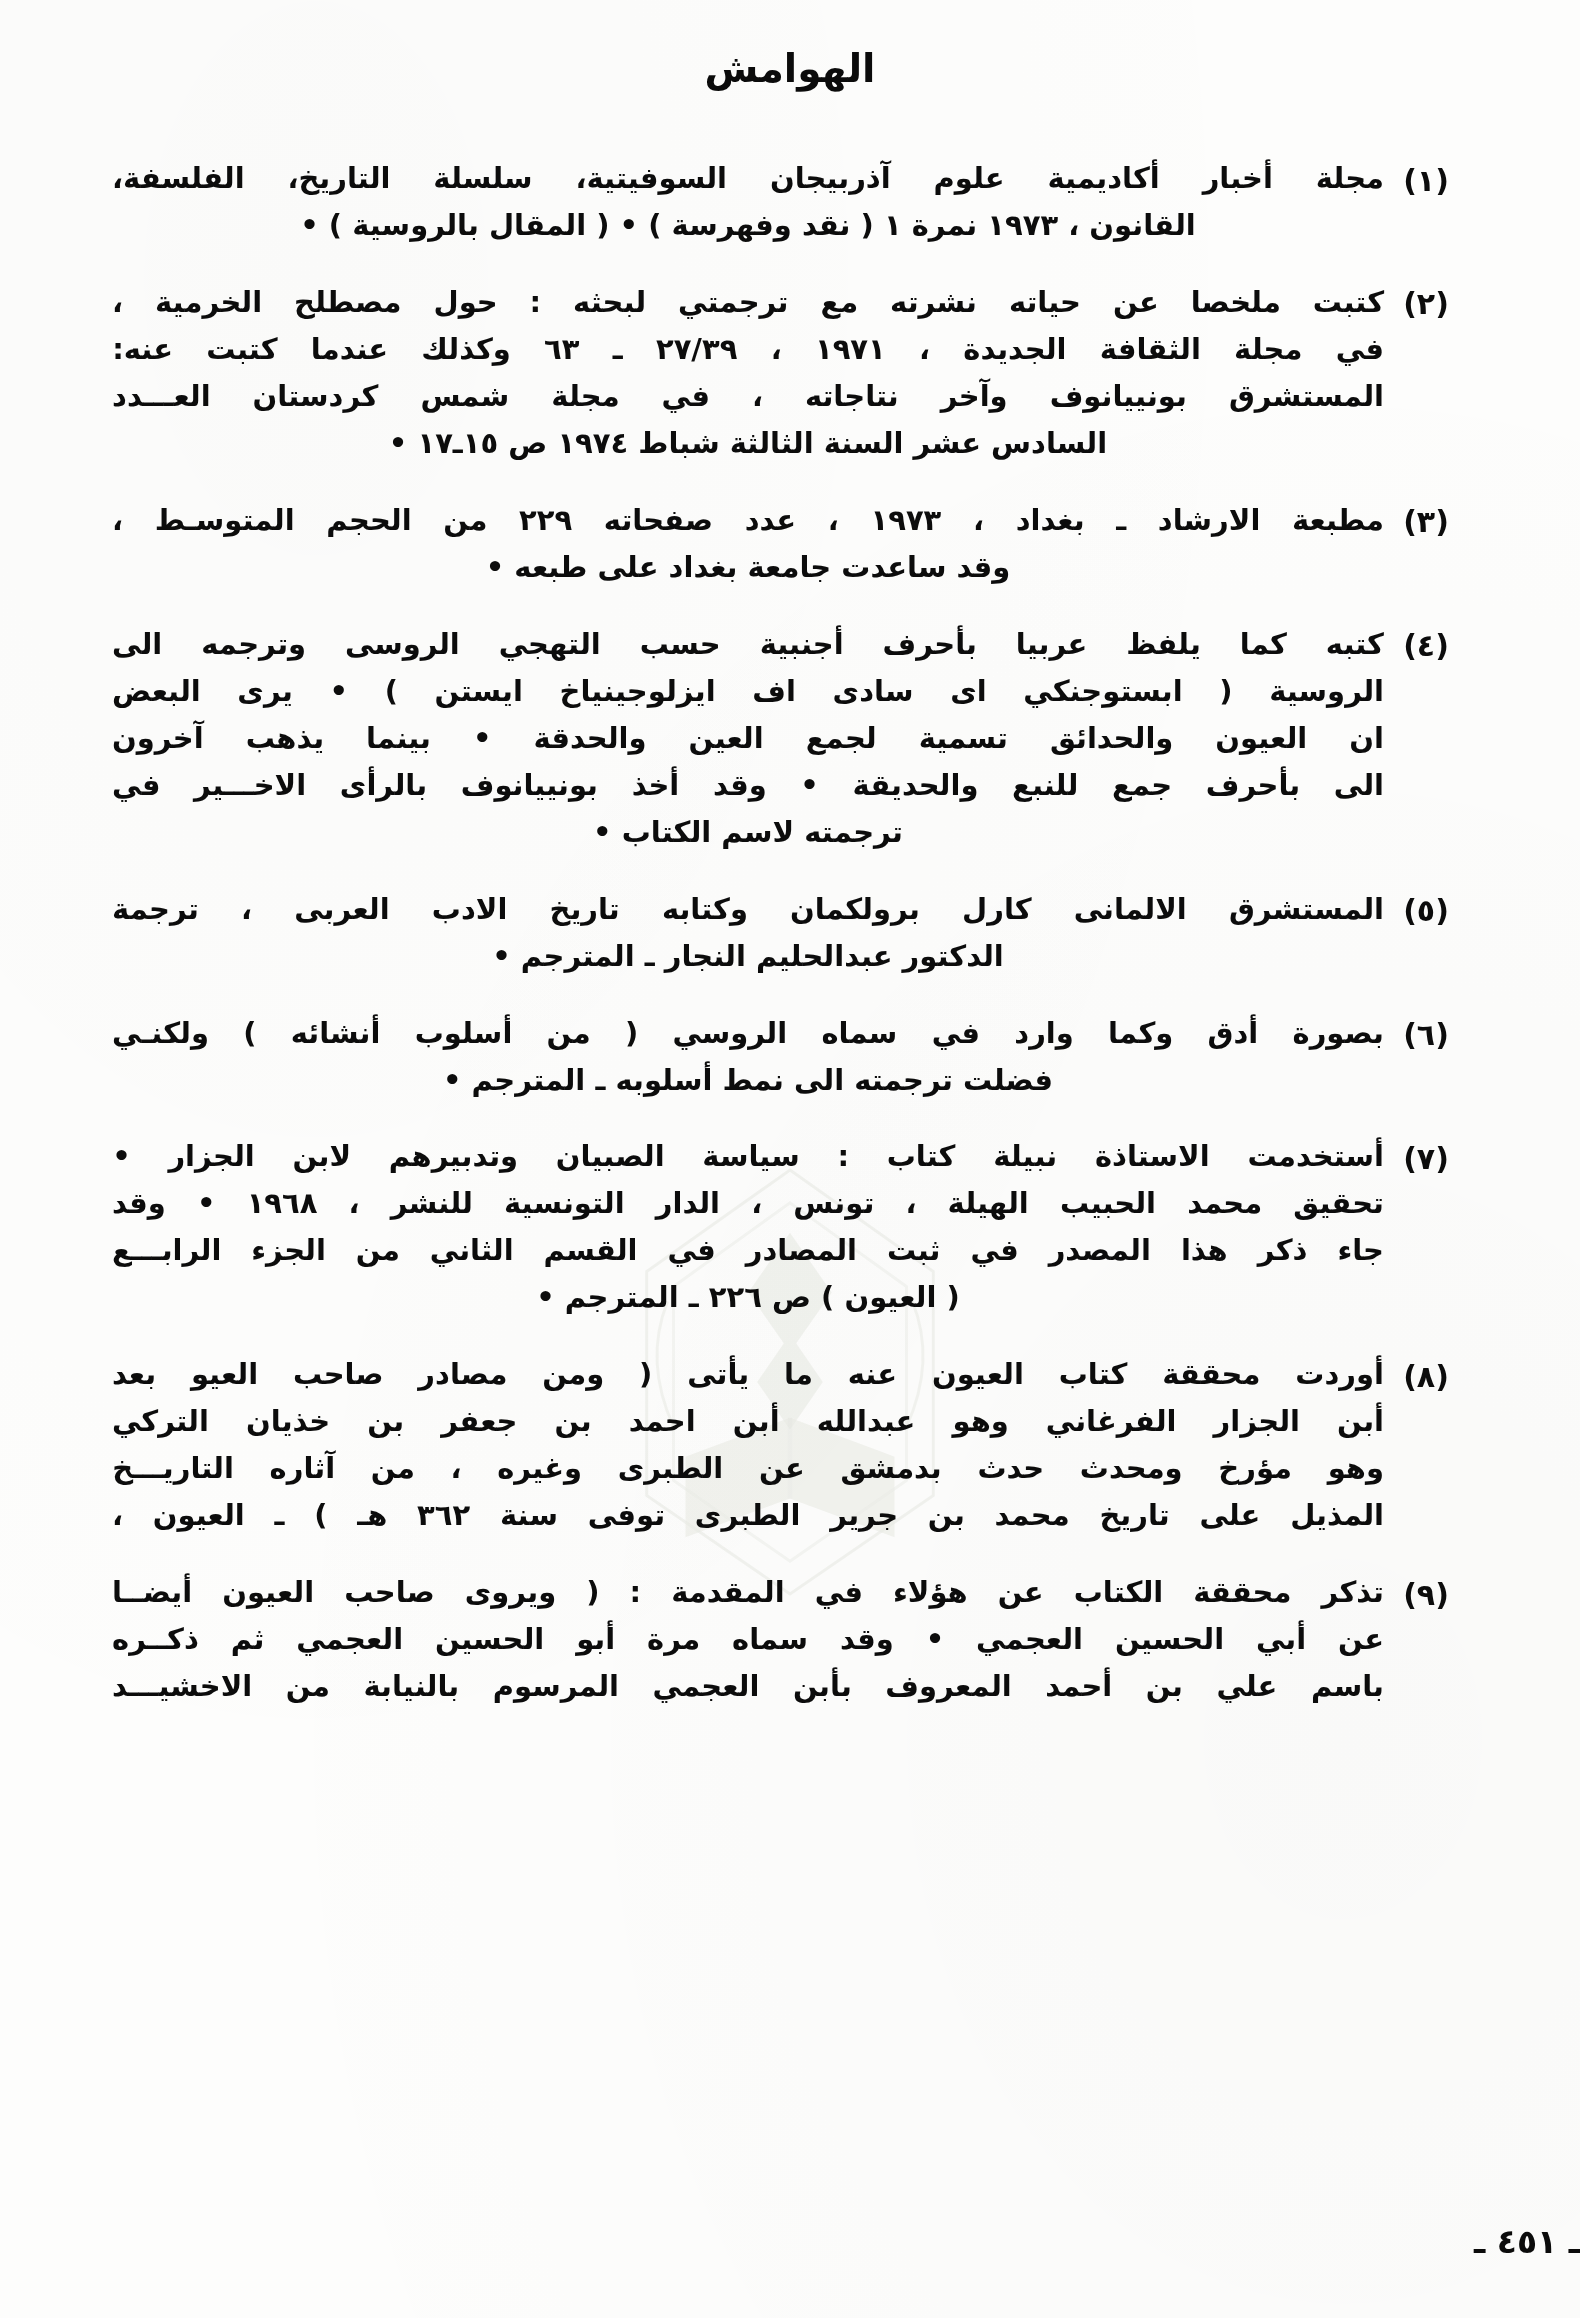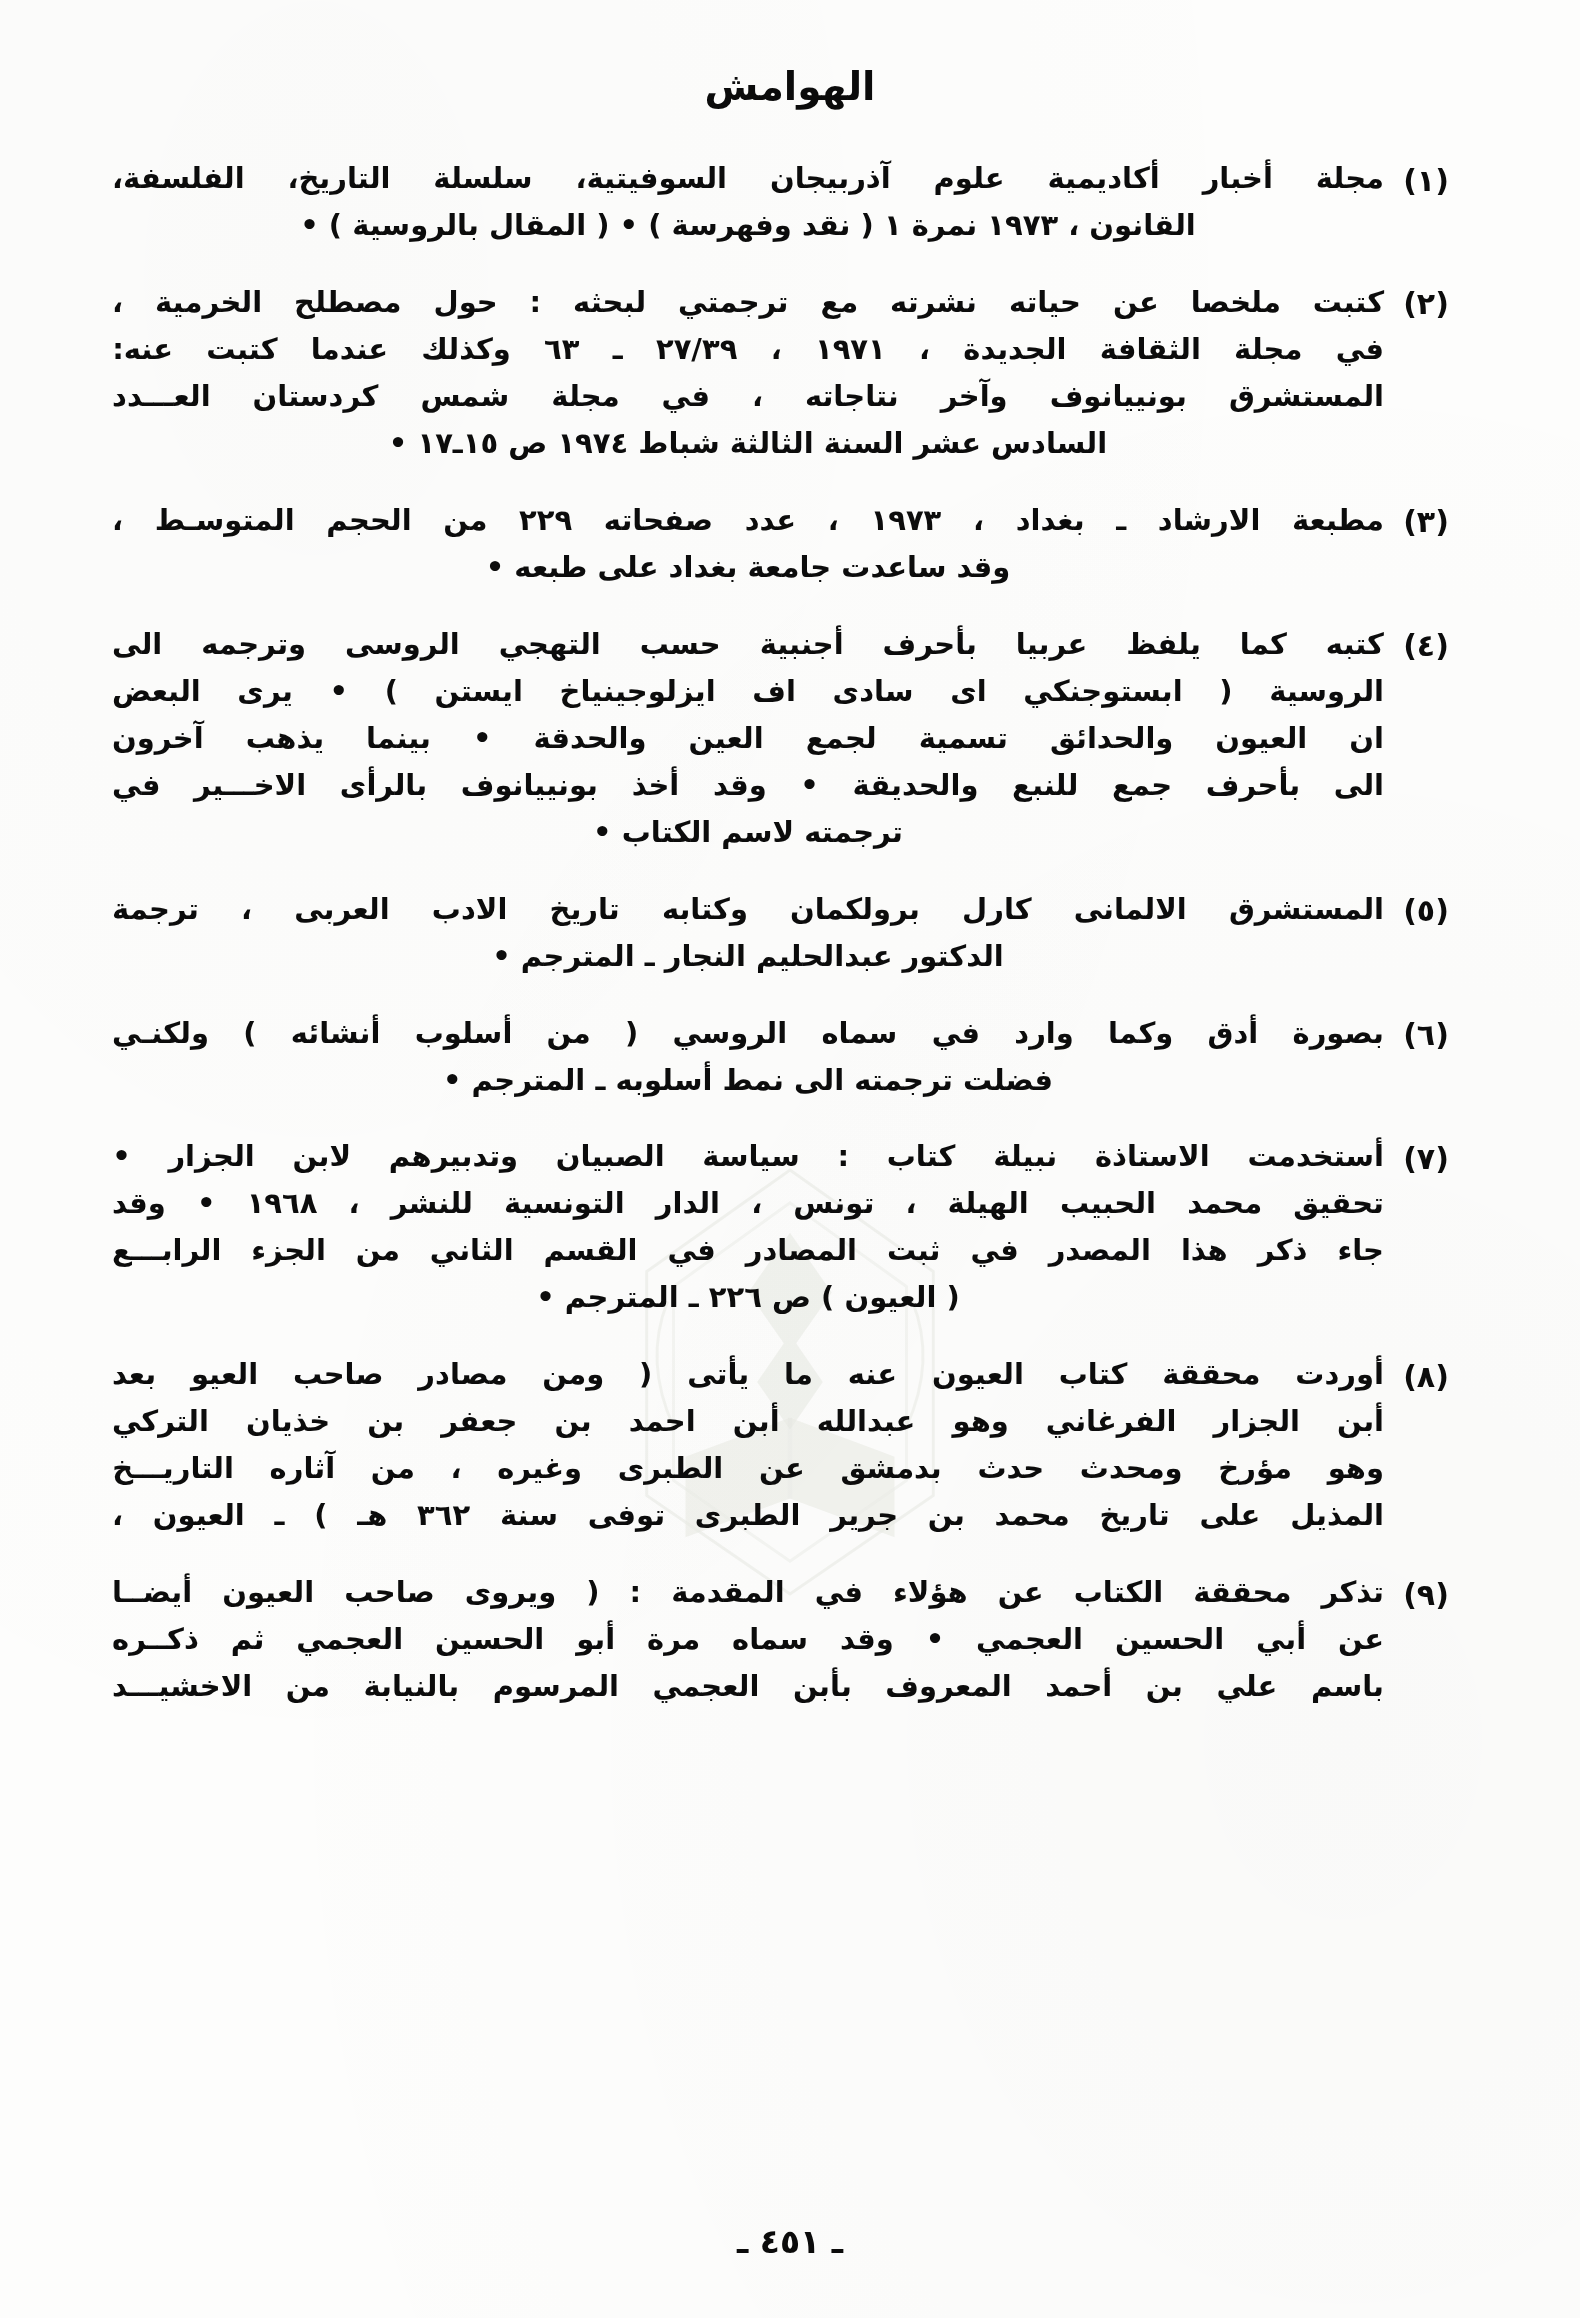--- a/index.html
+++ b/index.html
@@ -46,21 +46,20 @@
     position: absolute;
     top: 46px;
     left: 0;
     right: 0;
     text-align: center;
     font-size: 39px;
     font-weight: bold;
     letter-spacing: 0;
     color: #0b0b0b;
     direction: rtl;
-    margin-top: 18px;
   }
 
   
   .notes {
     position: absolute;
     top: 155px;
     right: 112px;
     left: 112px;
     direction: rtl;
   }
@@ -100,21 +99,21 @@
   .note-line.tail-right {
     text-align: center;
   }
 
   
   .page-number {
     position: absolute;
     bottom: 58px;
     left: 0;
     right: 0;
-    text-align: center;
+    text-align: right;
     font-size: 33px;
     font-weight: bold;
     color: #0b0b0b;
     direction: rtl;
   }
 </style>
 </head>
 <body>
 
 <div class="page">

